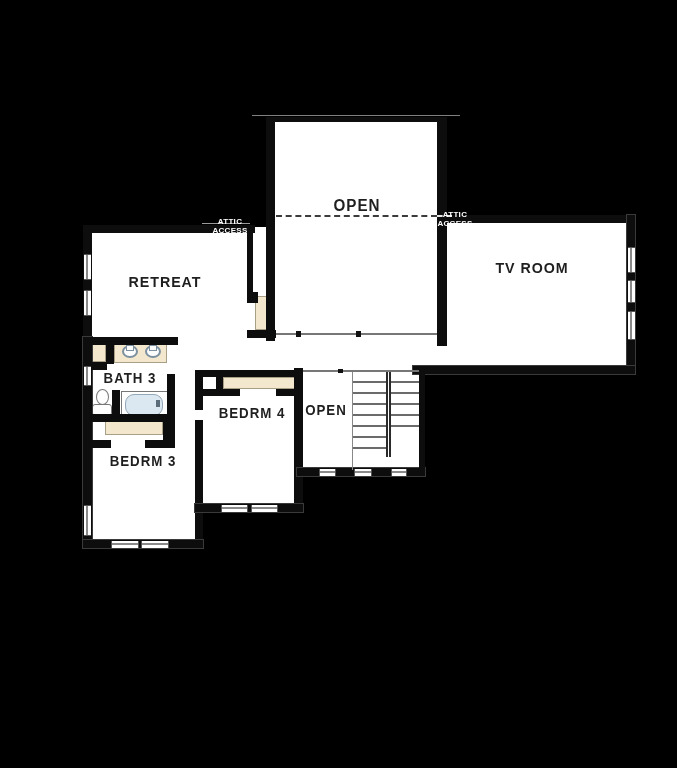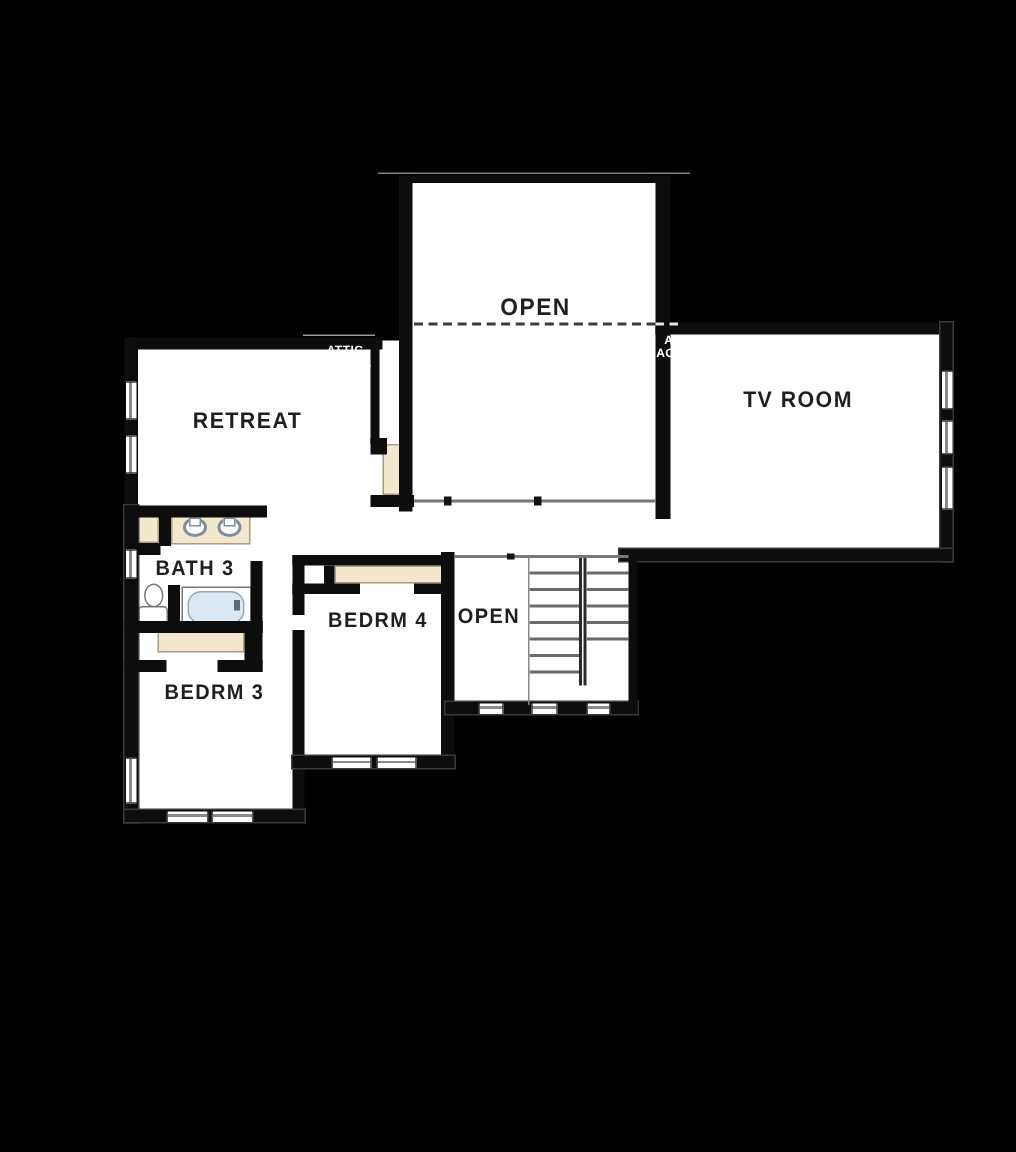--- a/index.html
+++ b/index.html
@@ -21,21 +21,21 @@
   .win-h{z-index:4;background:linear-gradient(to bottom,#fff 2px,#8a8a8a 2px,#8a8a8a 4px,#fff 4px);border-left:1px solid #555;border-right:1px solid #555;}
   .line{z-index:4;}
   .tread{height:2px;background:#6b6b6b;z-index:2;}
   .tick{background:#111;z-index:4;}
   .room-label{
     z-index:5;color:#1f1f1f;font-weight:600;letter-spacing:1px;white-space:nowrap;
     transform:translate(-50%,-50%) scaleX(.95);
   }
   .annot{
     z-index:6;color:#fff;font-size:8px;font-weight:bold;letter-spacing:.3px;
-    line-height:9px;text-align:center;width:42px;margin-top:12px;
+    line-height:9px;text-align:center;width:42px;
   }
   .annot span{display:block;}
   .sink{border:2px solid var(--fixture_line,#7d90a0);border-radius:50%;background:#fdfdfd;}
   .sink::after{content:'';position:absolute;top:-2px;left:50%;transform:translateX(-50%);
     width:6px;height:4px;background:#fff;border:1px solid var(--fixture_line,#7d90a0);}
   .tub{border:1px solid #777;background:#fff;}
   .tub-basin{background:var(--tub_fill,#dbe8f1);border:1px solid #93a7b7;border-radius:9px;}
   .tub-drain{background:#5a6b7a;}
   .toilet-bowl{border:1px solid #777;border-radius:50%;background:#fff;}
   .toilet-tank{border:1px solid #777;border-radius:3px;background:#fff;}

